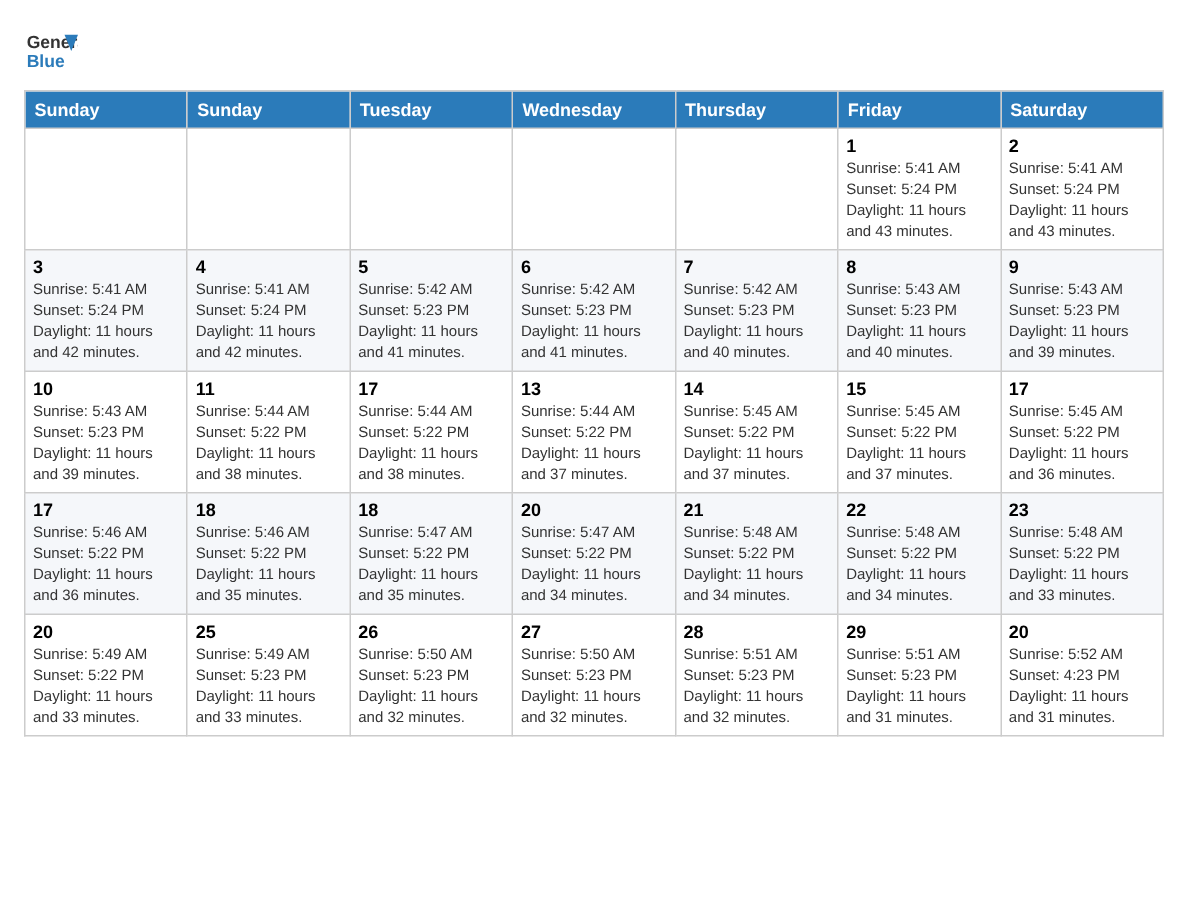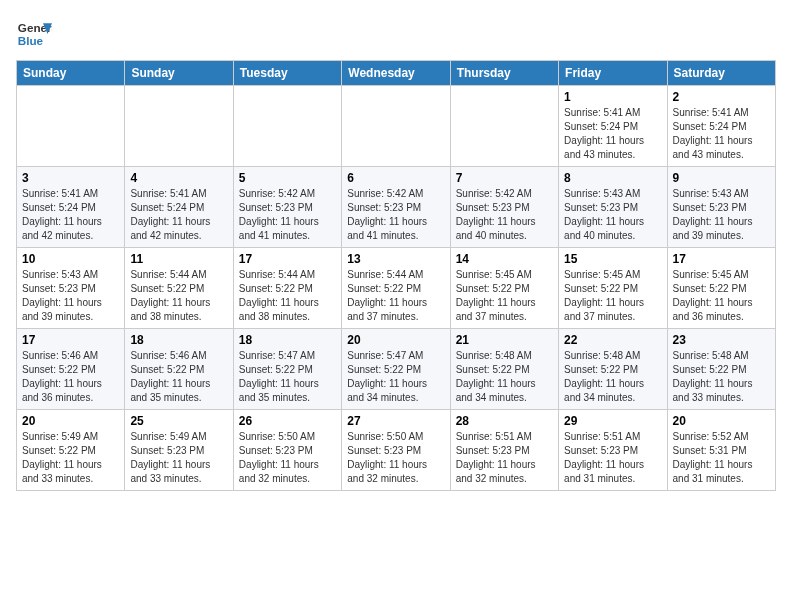--- a/index.html
+++ b/index.html
@@ -292,18 +292,18 @@
         </td>
         <td>
           <span class="day-num">29</span>
           <div class="day-info">Sunrise: 5:51 AM
 Sunset: 5:23 PM
 Daylight: 11 hours and 31 minutes.</div>
         </td>
         <td>
           <span class="day-num">20</span>
           <div class="day-info">Sunrise: 5:52 AM
-Sunset: 5:31 PM
+Sunset: 4:23 PM
 Daylight: 11 hours and 31 minutes.</div>
         </td>
       </tr>
     </tbody>
 </table>
 
 </body></html>

